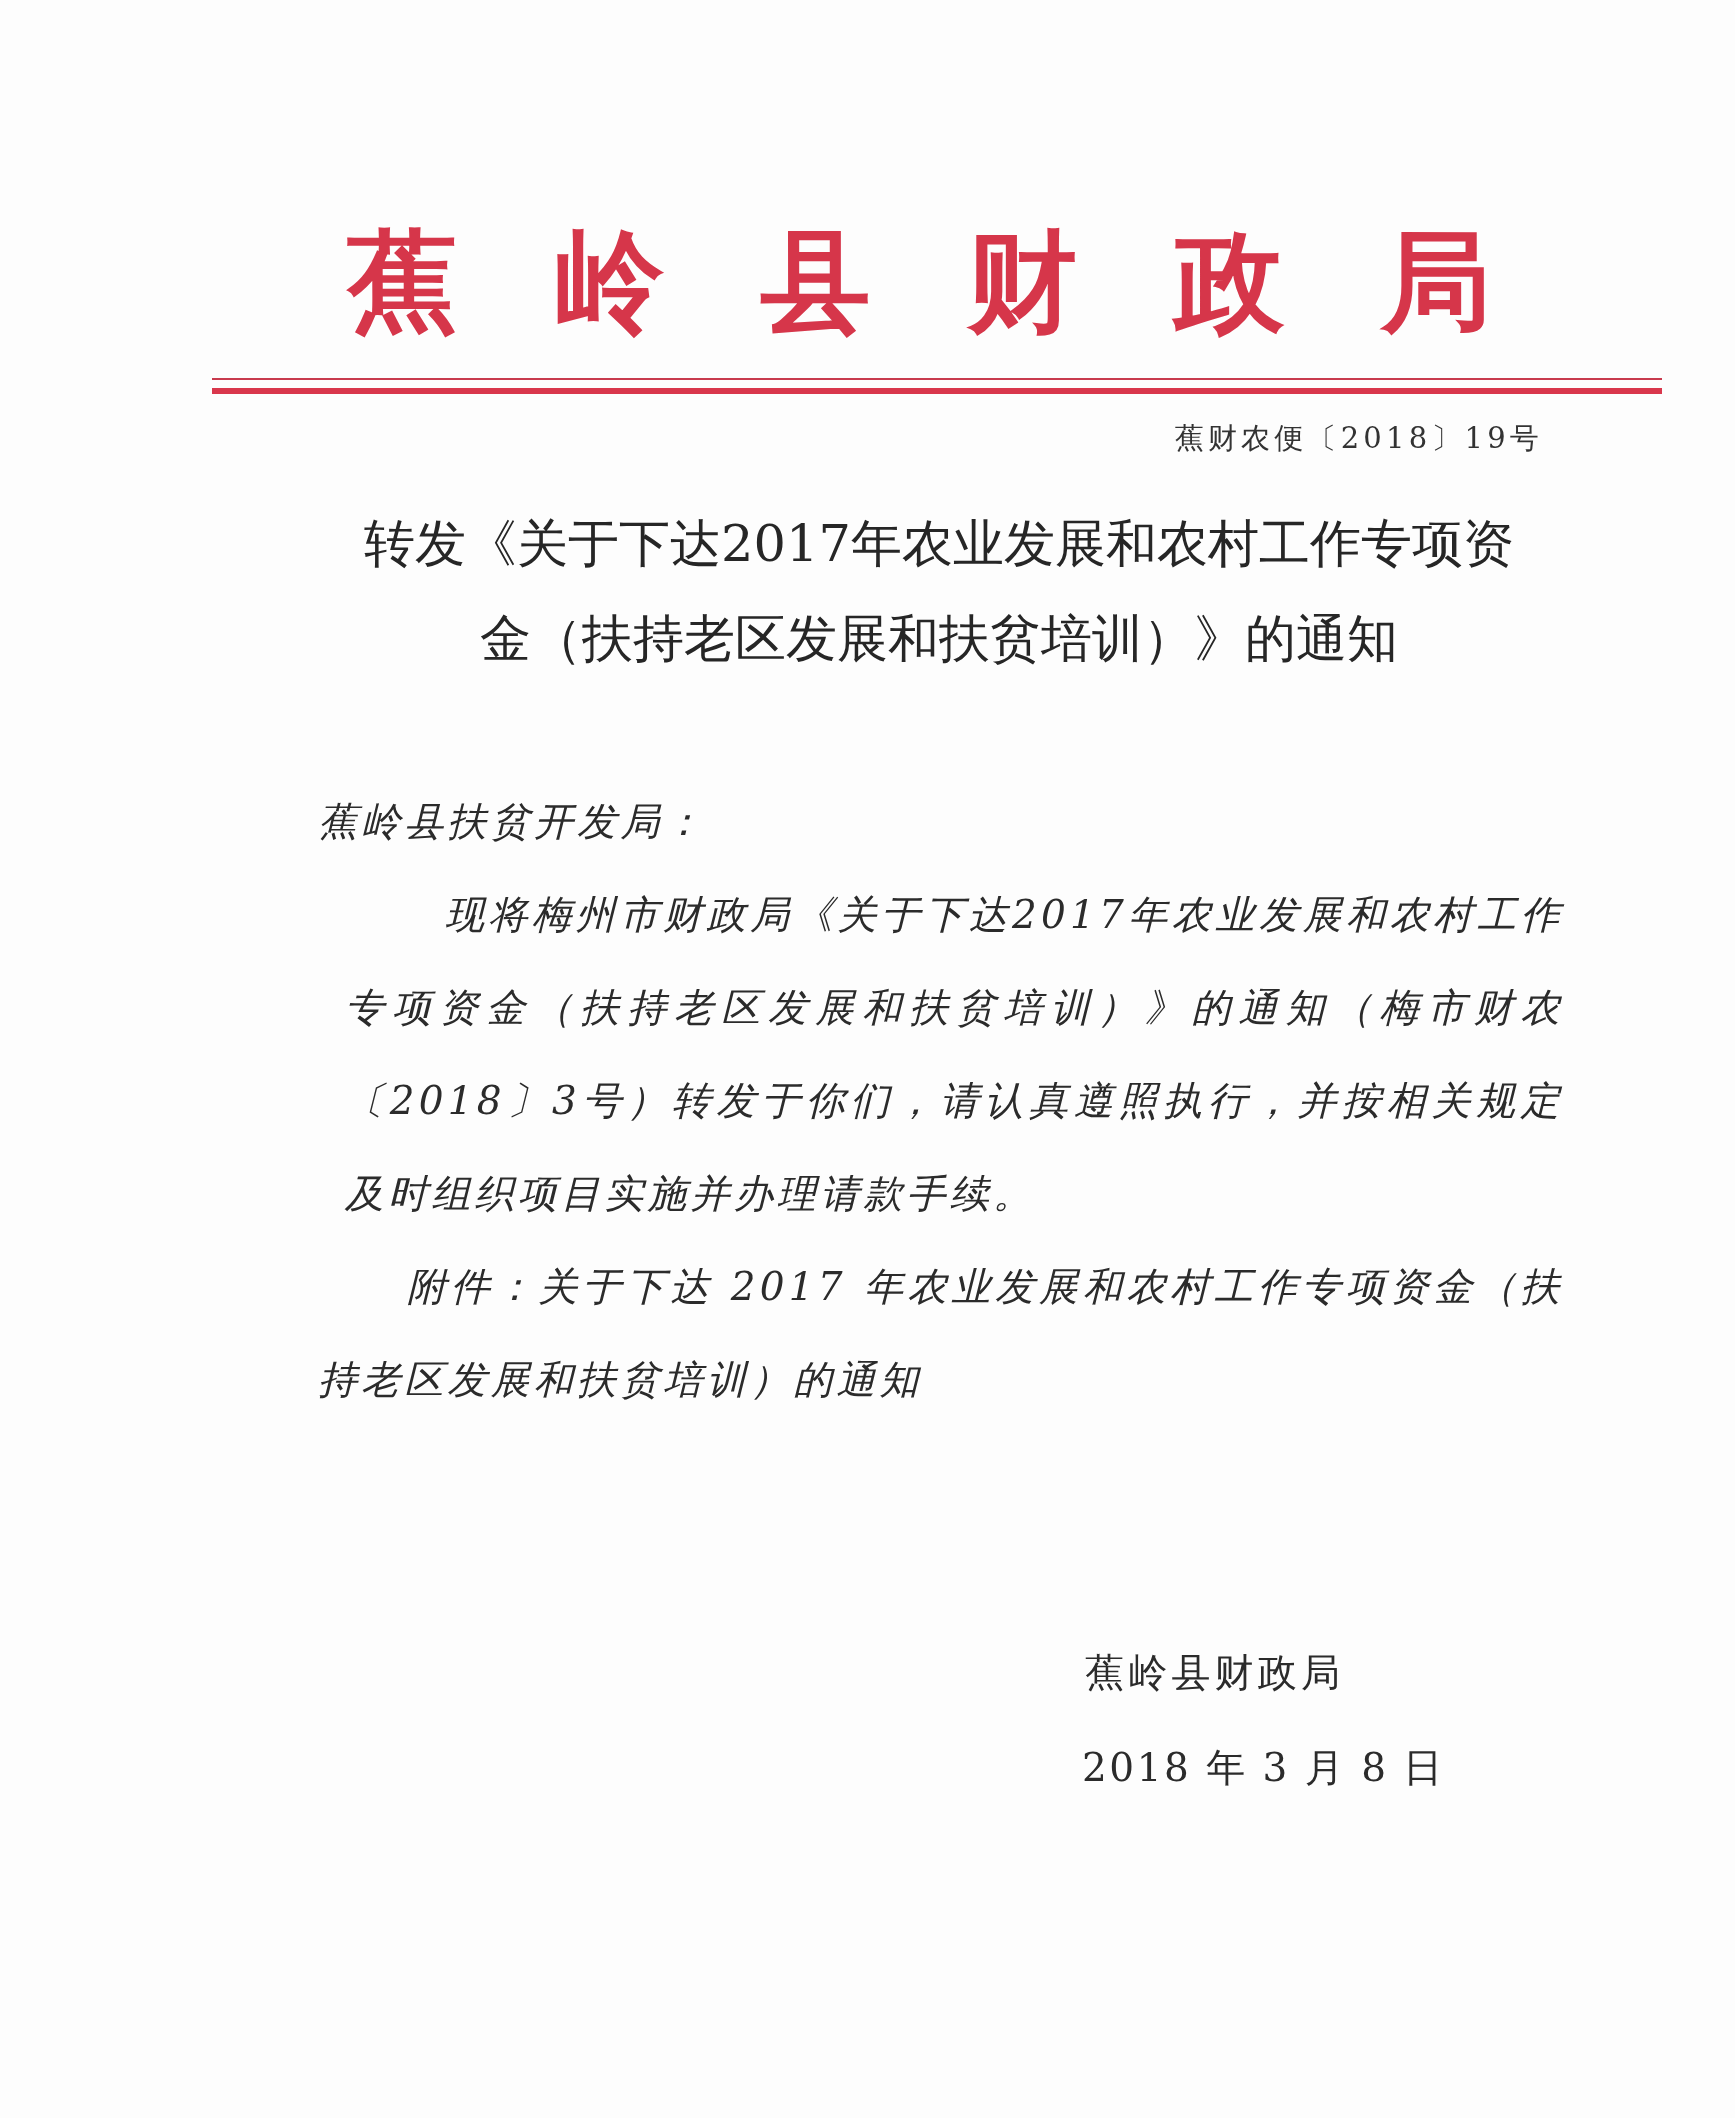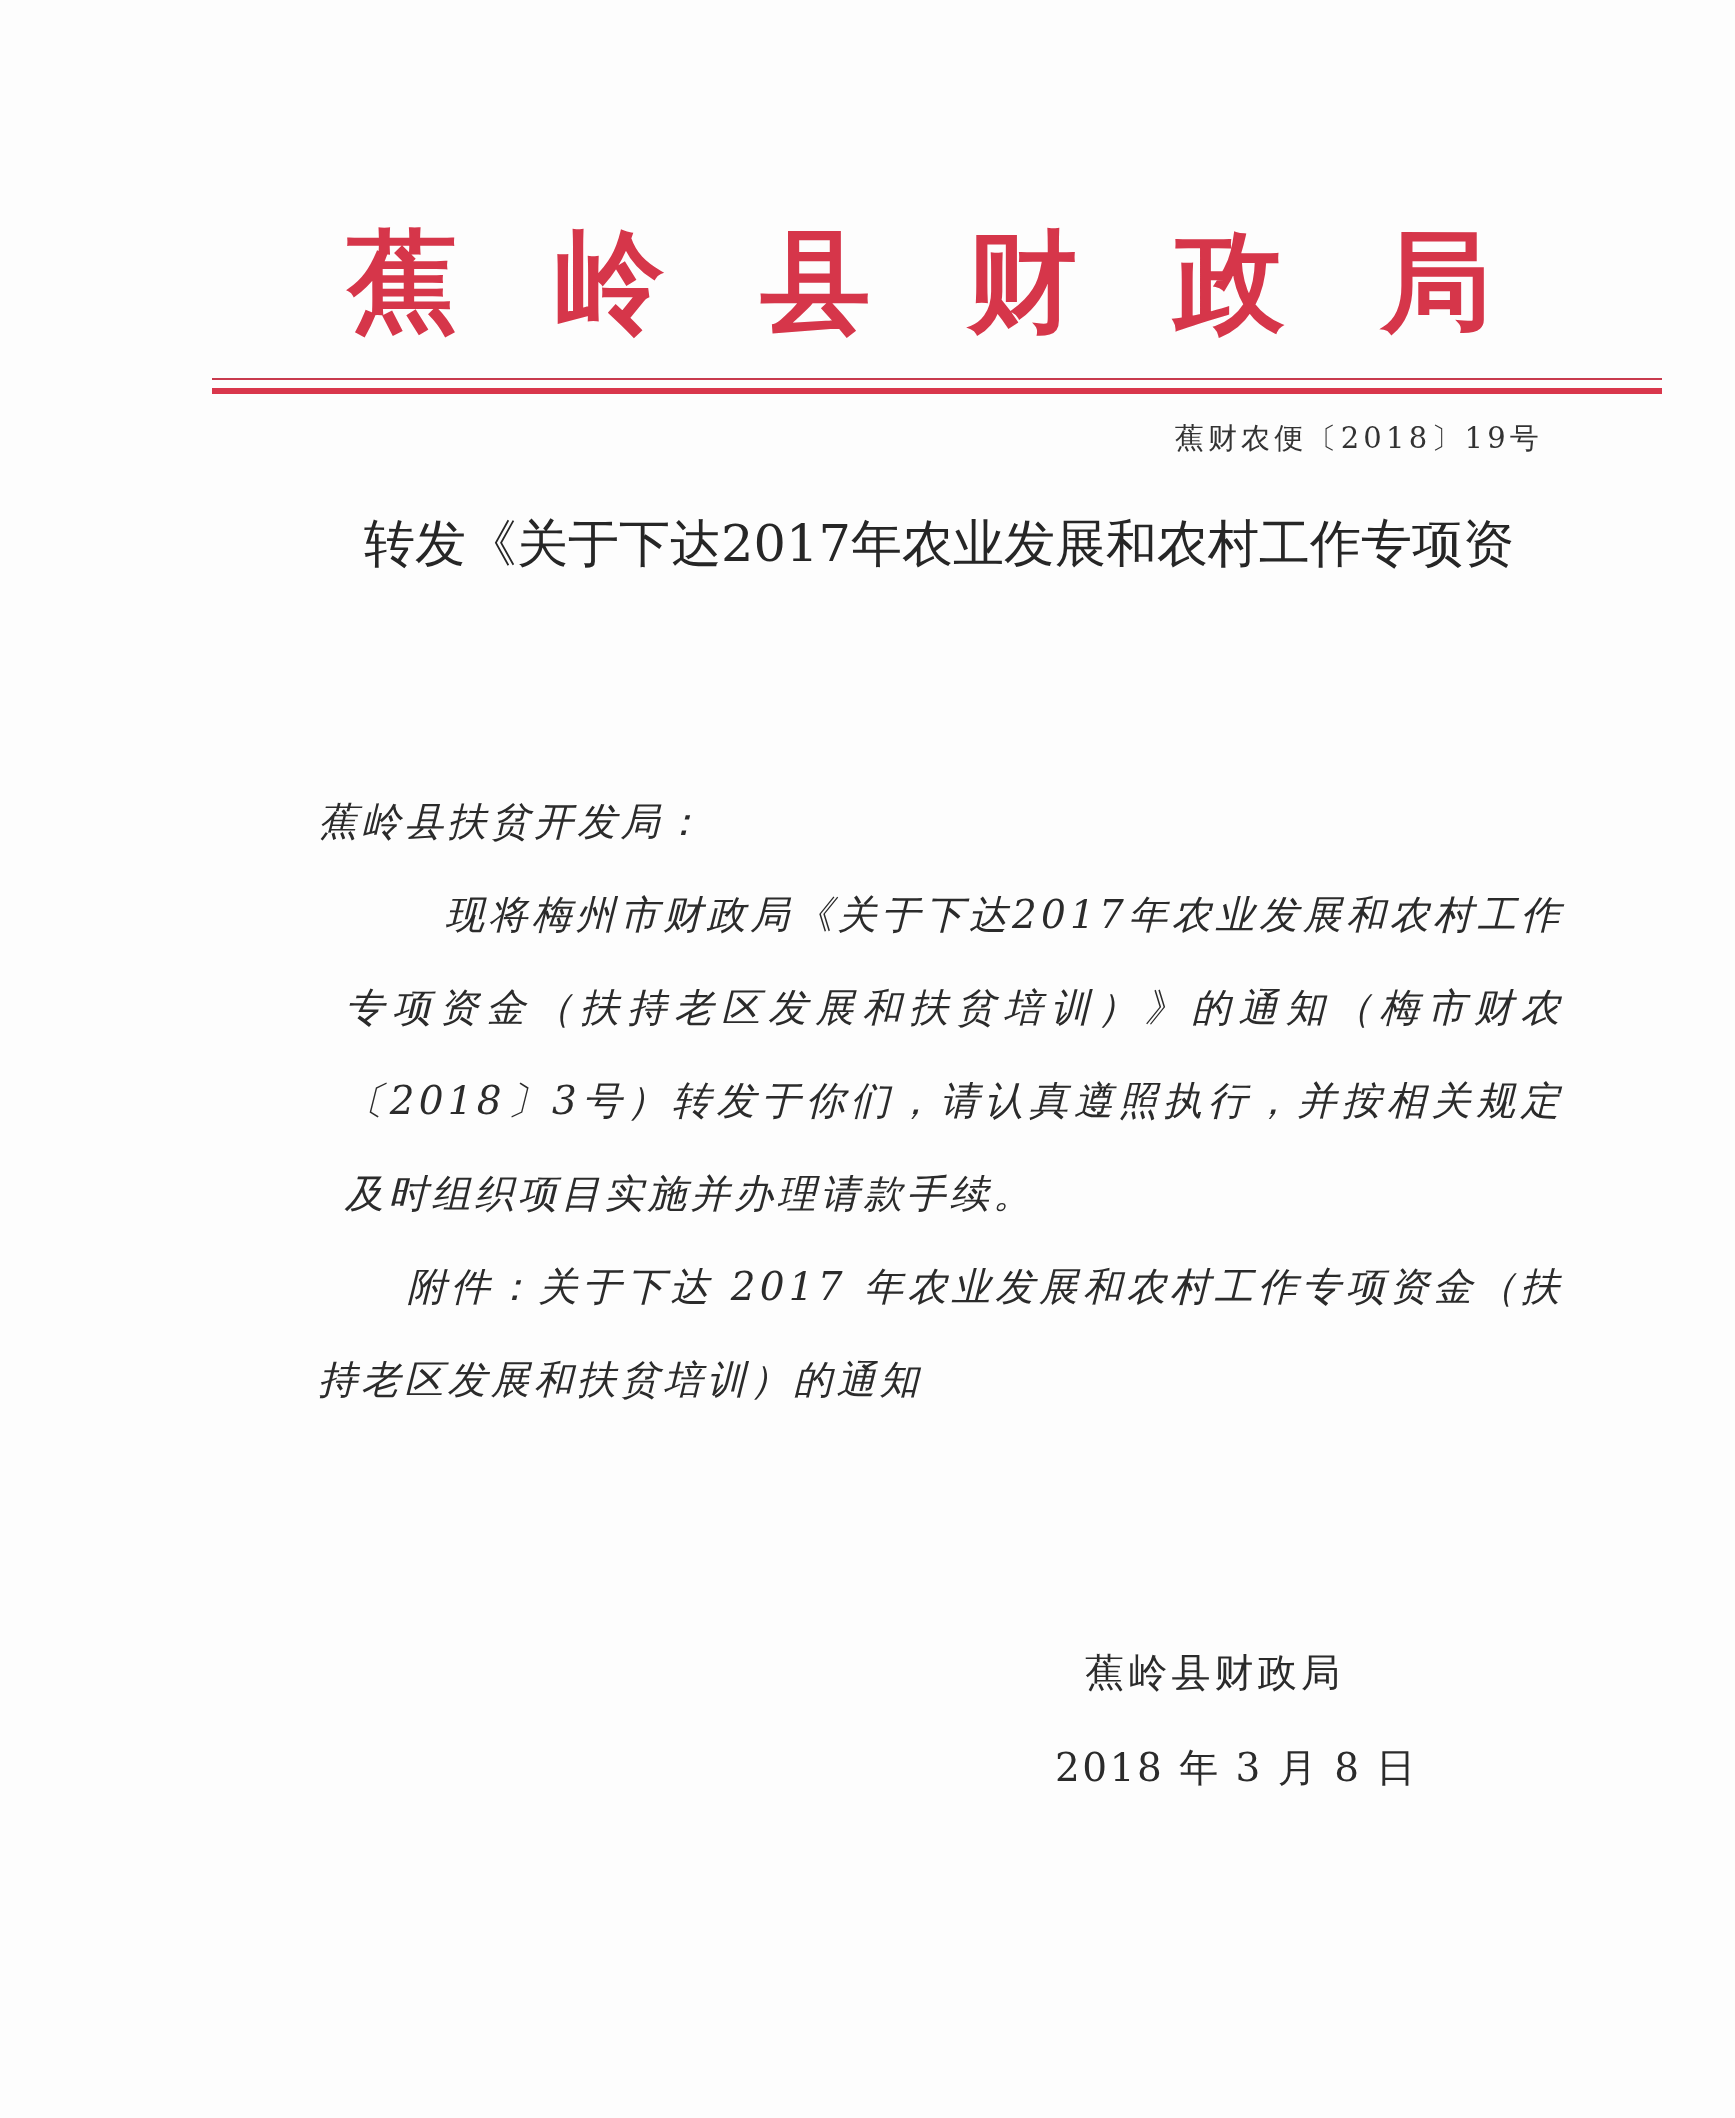--- a/index.html
+++ b/index.html
@@ -128,20 +128,21 @@
     }
     .signature .sig-org {
       display: block;
       padding-left: 30px;
       white-space: nowrap;
     }
     .signature .sig-date {
       display: block;
       white-space: nowrap;
       letter-spacing: 2.5px;
+      margin-left: 27px;
     }
   </style>
 </head>
 <body>
 
 <div class="page">
 
   <div class="letterhead">
     <span>蕉</span>
     <span>岭</span>
@@ -151,20 +152,21 @@
     <span>局</span>
   </div>
 
   <div class="rule-thin"></div>
   <div class="rule-thick"></div>
 
   <div class="doc-number">蕉财农便〔2018〕19号</div>
 
   <div class="doc-title">
     <span class="line">转发《关于下达2017年农业发展和农村工作专项资</span>
+    <span class="line">金（扶持老区发展和扶贫培训）》的通知</span>
   </div>
 
   <div class="body-block">
     <span class="salutation">蕉岭县扶贫开发局：</span>
     <span class="para first">现将梅州市财政局《关于下达2017年农业发展和农村工作专项资金（扶持老区发展和扶贫培训）》的通知（梅市财农〔2018〕3号）转发于你们，请认真遵照执行，并按相关规定及时组织项目实施并办理请款手续。</span>
     <span class="attachment">附件：关于下达 2017 年农业发展和农村工作专项资金（扶持老区发展和扶贫培训）的通知</span>
   </div>
 
   <div class="signature">
     <span class="sig-org">蕉岭县财政局</span>

